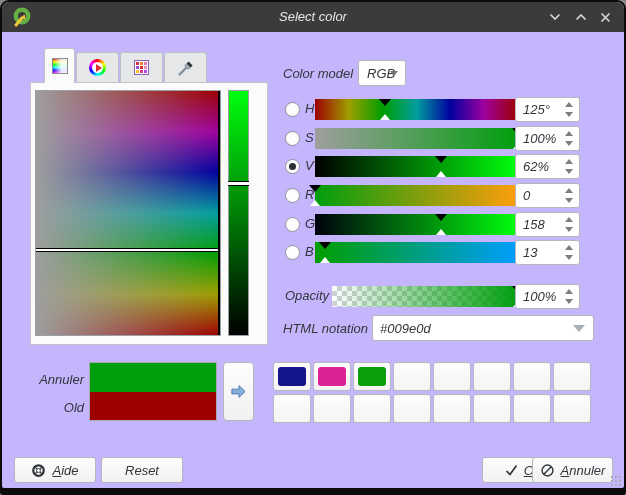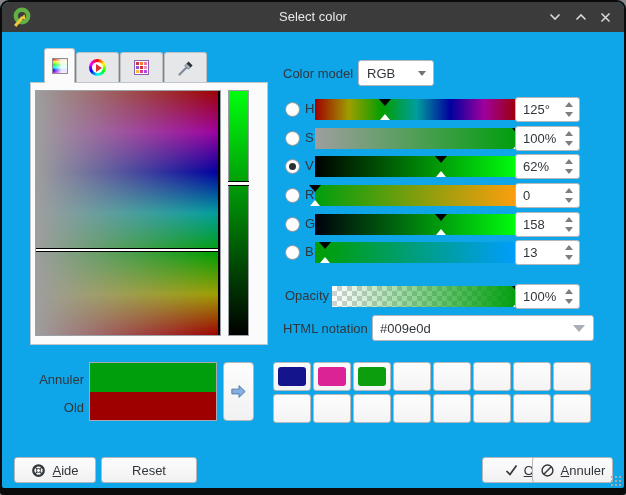--- a/index.html
+++ b/index.html
@@ -1,20 +1,20 @@
 <!DOCTYPE html>
 <html><head>
 <meta charset="utf-8">
 <style>
   * { margin:0; padding:0; box-sizing:border-box; }
   html,body { background:#888; }
   body { font-family:"Liberation Sans", sans-serif; font-size:13px; color:#31363b; }
 
   .window { position:relative; width:626px; height:495px; background:#0b0b0b; border-radius:9px 9px 3px 3px; }
-  .chrome { position:absolute; left:2px; top:2px; right:2px; bottom:7px; border-radius:7px 7px 2px 2px; overflow:hidden; background:#0ea5e9; }
+  .chrome { position:absolute; left:2px; top:2px; right:2px; bottom:7px; border-radius:7px 7px 2px 2px; overflow:hidden; background:#c4b5fd;font-style:italic; }
 
   
   .titlebar { position:absolute; left:0; top:0; right:0; height:30px; background:#3b3b3b; }
   .titlebar .logo { position:absolute; left:9px; top:4px; width:22px; height:22px; }
   .titlebar .title { position:absolute; left:0; right:0; top:0; height:30px; line-height:30px; text-align:center; color:#e8e8e8; font-size:13px; }
   .win-btn { position:absolute; top:7px; width:18px; height:16px; display:flex; align-items:center; justify-content:center; cursor:default; }
   .win-btn.b1 { right:60px; } .win-btn.b2 { right:34px; } .win-btn.b3 { right:10px; }
 
   
   .tab { position:absolute; top:50px; height:30px; background:#e6e7e8; border:1px solid #bfc2c5; border-bottom:none; border-radius:3px 3px 0 0; display:flex; align-items:center; justify-content:center; }
@@ -66,41 +66,41 @@
   .grad-g { background:linear-gradient(to right,#00000d,#00ff0d); }
   .grad-b { background:linear-gradient(to right,#009e00,#009eff); }
   .grad-o { background-color:#fff;
     background-image:linear-gradient(to right, rgba(0,158,13,0), #009e0d),
       linear-gradient(45deg,#cfd2d5 25%,transparent 25%,transparent 75%,#cfd2d5 75%),
       linear-gradient(45deg,#cfd2d5 25%,transparent 25%,transparent 75%,#cfd2d5 75%);
     background-size:auto,10px 10px,10px 10px; background-position:0 0,0 0,5px 5px; }
 
   
   .lab { position:absolute; font-size:13px; }
-  .combo-model { position:absolute; left:356px; top:58px; width:76px; height:26px; }
+  .combo-model { position:absolute; left:356px; top:58px; width:48px; height:26px; }
   .combo-model .val { left:8px; }
   .combo-arrow { position:absolute; right:7px; top:10px; width:0; height:0; border-left:4px solid transparent; border-right:4px solid transparent; border-top:5px solid #6d7377; }
   .html-field { left:370px; top:313px; width:222px; height:26px; }
   .html-arrow { position:absolute; right:8px; top:9px; width:0; height:0; border-left:6px solid transparent; border-right:6px solid transparent; border-top:7px solid #a9afb4; }
 
   
   .cmp-label { position:absolute; width:76px; text-align:right; font-size:13px; }
   .compare-stack { position:absolute; left:87px; top:360px; width:128px; height:59px; border:1px solid #a6aaae; background:#fff; }
   .compare-stack .half { position:absolute; left:0; right:0; height:50%; }
   .compare-stack .cur { top:0; } .compare-stack .old { bottom:0; }
   .apply-btn { position:absolute; left:221px; top:360px; width:31px; height:59px; border-radius:4px; }
 
   
   .swatches { position:absolute; left:271px; top:360px; display:grid; grid-template-columns:repeat(8,38px); grid-auto-rows:29px; gap:3px 2px; }
   .swatch { position:relative; background:linear-gradient(#fdfdfd,#f4f4f5); border:1px solid #b6babd; border-radius:3px; }
   .swatch .chip { position:absolute; inset:4px; border-radius:3px; background:transparent; }
 
   
   .bb { position:absolute; top:455px; height:26px; }
-  .btn-help { left:12px; width:82px; } .btn-reset { left:99px; width:96px; }
+  .btn-help { left:12px; width:82px; } .btn-reset { left:99px; width:82px; }
   .btn-ok { left:445px; width:81px;margin-left:35px; } .btn-cancel { left:530px; width:81px; }
 
   .sizegrip { position:absolute; right:3px; bottom:2px; width:11px; height:11px;
     background:radial-gradient(#a7adb2 1px, transparent 1.3px); background-size:4px 4px; }
 
   
   .ic-colorbox { width:16px; height:16px; border:1px solid #8a8f94;
     background:linear-gradient(to right, rgba(255,255,255,0) 0%, rgba(255,255,255,0.9) 60%),
       linear-gradient(to bottom,#f00,#ff0 20%,#0f0 40%,#0ff 60%,#00f 80%,#f0f); }
   .ic-wheel { width:17px; height:17px; border-radius:50%; position:relative;

